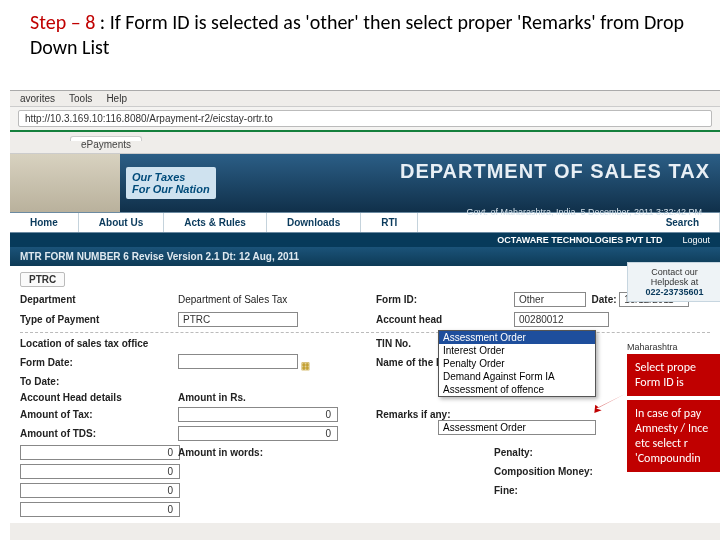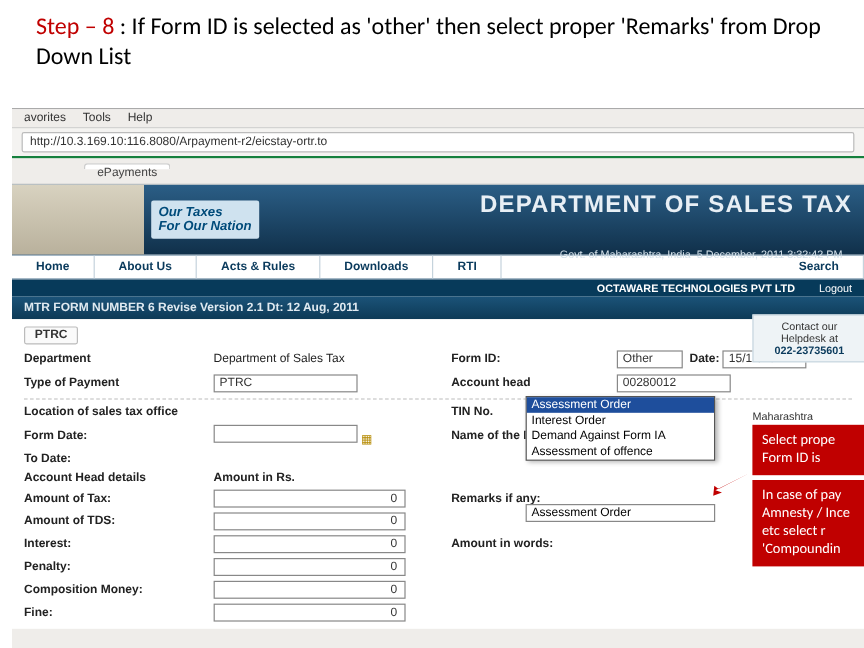--- a/index.html
+++ b/index.html
@@ -94,21 +94,21 @@
 
   <div class="formtitle">MTR FORM NUMBER 6 Revise Version 2.1 Dt: 12 Aug, 2011</div>
 
   <div class="content">
     <div class="full"><span class="chip">PTRC</span></div>
 
     <div class="label">Department</div>
     <div class="val">Department of Sales Tax</div>
     <div class="label">Form ID:</div>
     <div>
-      <span class="input" style="width:55px">Other</span>
+      <span class="input" style="width:72px">Other</span>
       &nbsp;<span class="label">Date:</span>
       <span class="input" style="width:70px">15/12/2011</span>
     </div>
 
     <div class="label">Type of Payment</div>
     <div><span class="input" style="width:120px">PTRC</span></div>
     <div class="label">Account head</div>
     <div><span class="input" style="width:95px">00280012</span></div>
 
     <div class="rule"></div>
@@ -137,21 +137,20 @@
       <div class="label">Amount of Tax:</div>
       <div><span class="input num" style="width:160px">0</span></div>
       <div class="label">Remarks if any:</div>
       <div></div>
 
       <div class="label">Amount of TDS:</div>
       <div><span class="input num" style="width:160px">0</span></div>
       <div></div>
         <div></div>
 
-      <div class="label">Interest:</div>
       <div><span class="input num" style="width:160px">0</span></div>
       <div class="label">Amount in words:</div>
       <div></div>
 
       <div class="label">Penalty:</div>
       <div><span class="input num" style="width:160px">0</span></div>
       <div></div>
         <div></div>
 
       <div class="label">Composition Money:</div>
@@ -183,20 +182,21 @@
     <div>In case of pay</div>
     <div>Amnesty / Ince</div>
     <div>etc select r</div>
     <div>'Compoundin</div>
   </div>
 </div>
 
 <div class="dropdown">
   <div class="sel">Assessment Order</div>
   <div>Interest Order</div>
+  <div>Penalty Order</div>
   <div>Demand Against Form IA</div>
   <div>Assessment of offence</div>
 </div>
 <span class="input remarks-input">Assessment Order</span>
 
 <div class="arrow">
   <svg viewBox="0 0 40 24">
       <path d="M38 2 L6 18 L12 20 L4 23 L5 14 L9 17 Z" fill="#c00000"></path>
     </svg>
 </div>

